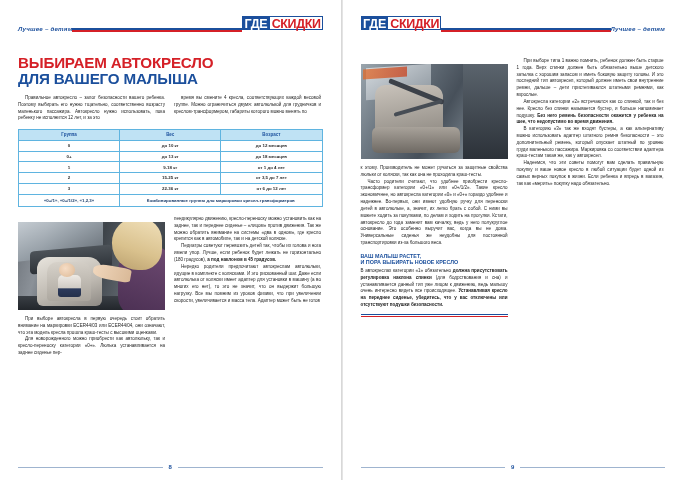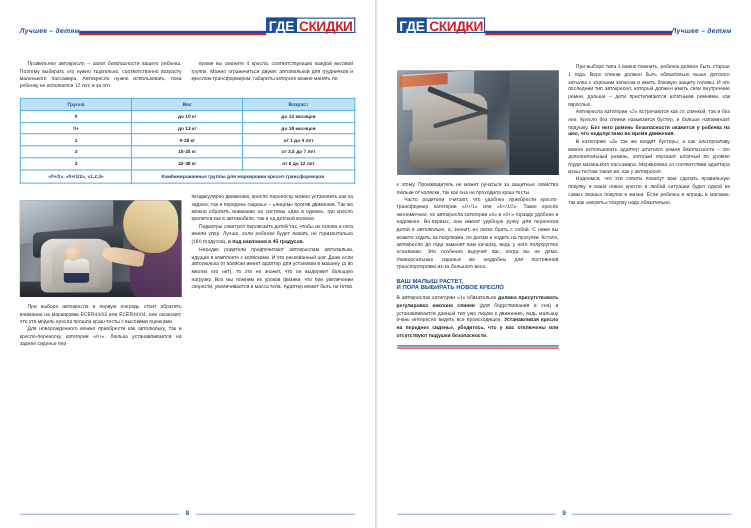--- a/index.html
+++ b/index.html
@@ -283,20 +283,24 @@
       <div class="rule-wrap">
         <div class="rule"></div>
         <div class="rule red"></div>
       </div>
       <div class="logo">
         <span class="gde">ГДЕ</span>
         <span class="skidki">СКИДКИ</span>
       </div>
     </div>
 
+    <div class="headline">
+      <span class="l1">ВЫБИРАЕМ АВТОКРЕСЛО</span>
+      <span class="l2">ДЛЯ ВАШЕГО МАЛЫША</span>
+    </div>
 
     <div class="cols">
       <div class="col">
         <p class="body">Правильное автокресло – залог безопасности вашего ребенка. Поэтому выбирать его нужно тщательно, соответственно возрасту маленького пассажира. Автокресло нужно использовать, пока ребенку не исполнится 12 лет, и за это</p>
       </div>
       <div class="col-r">
         <p class="body">время вы смените 4 кресла, соответствующих каждой весовой группе. Можно ограничиться двумя: автолюлькой для грудничков и креслом-трансформером, габариты которого можно менять по</p>
       </div>
     </div>
 

